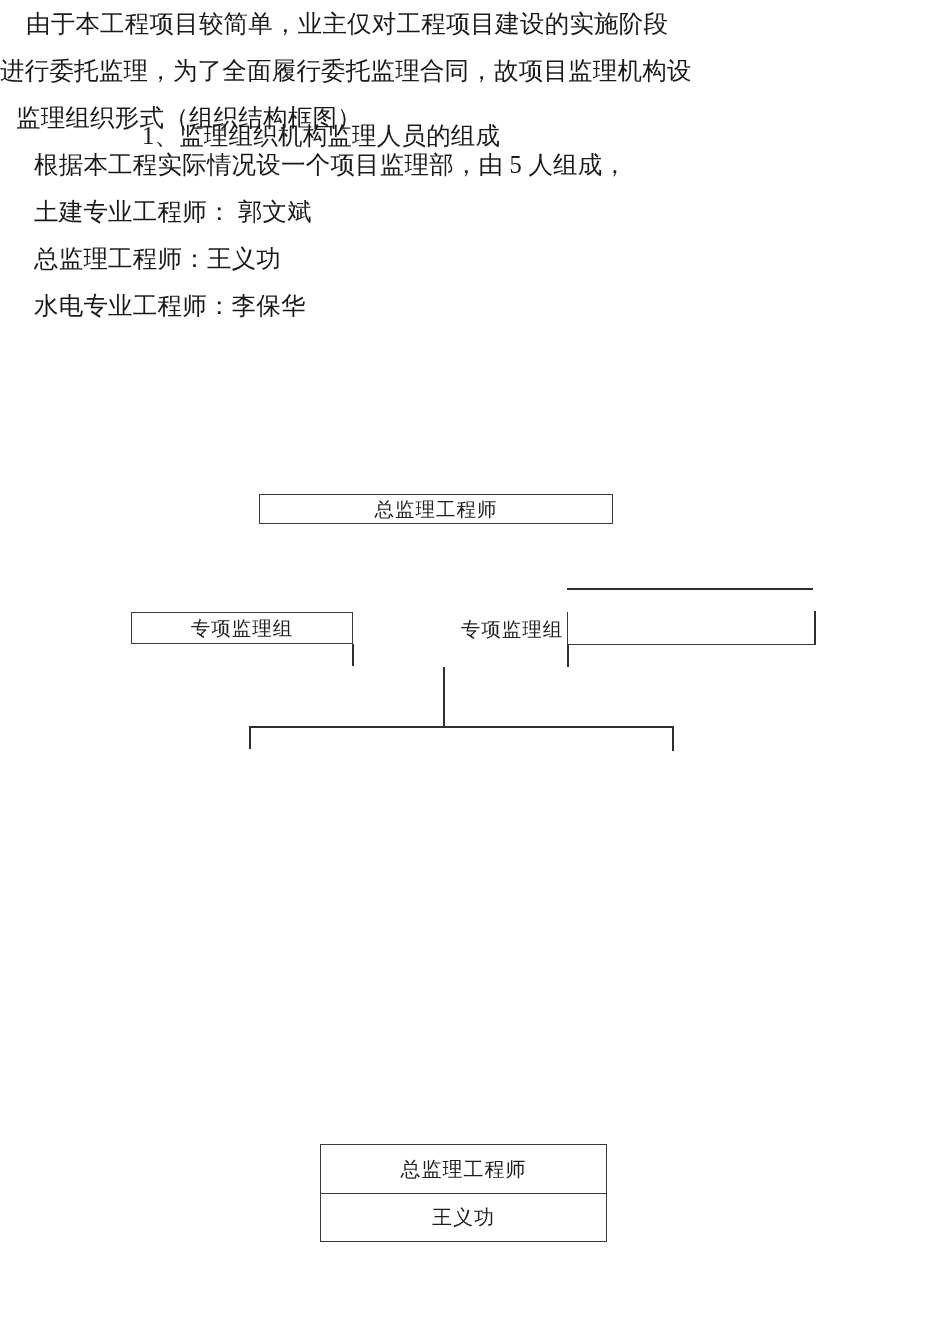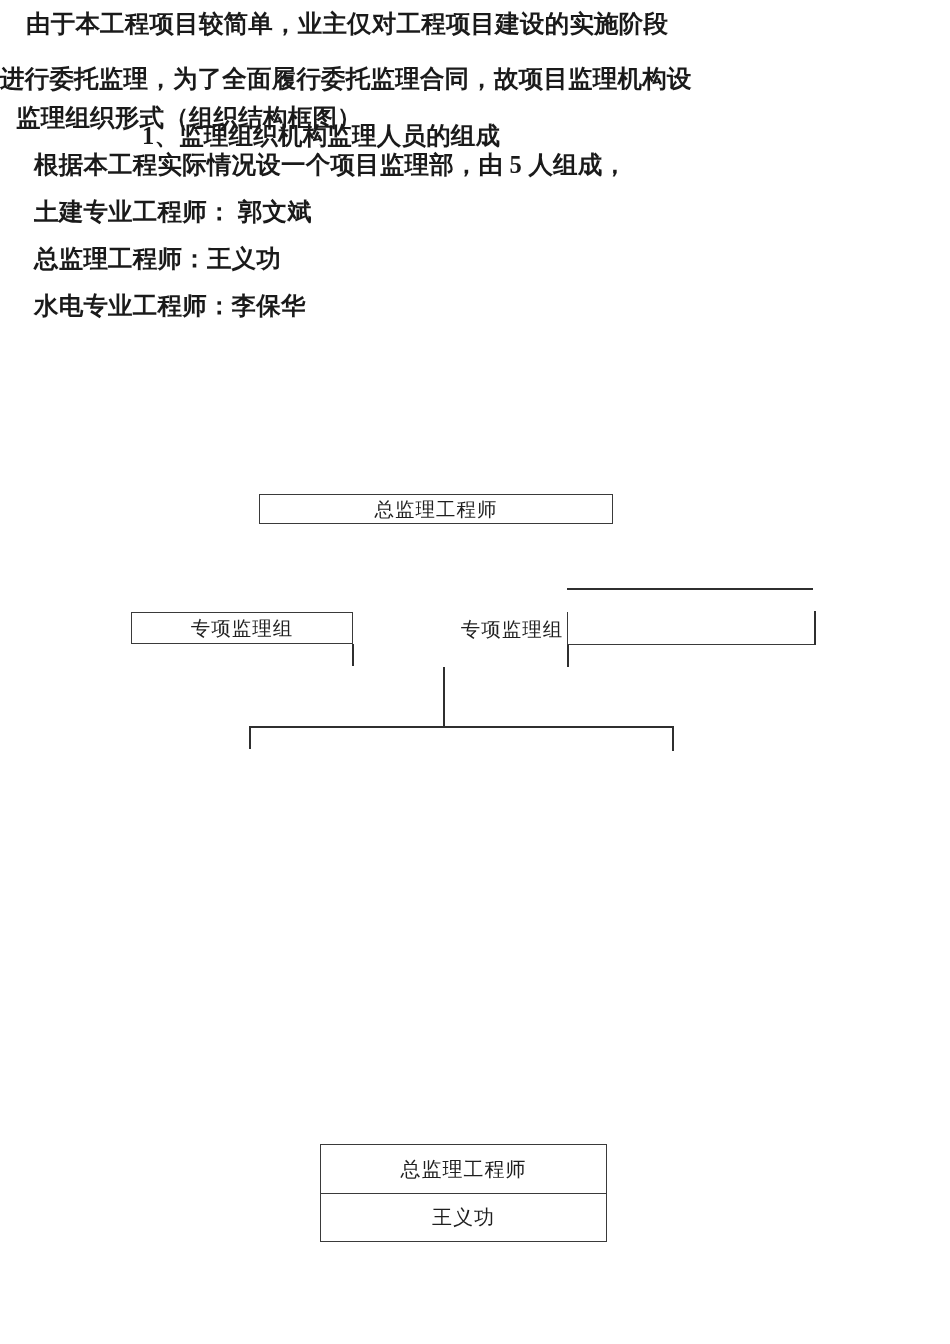--- a/index.html
+++ b/index.html
@@ -20,21 +20,20 @@
   }
 
   
   .doc-text {
     position: absolute;
     font-size: 24.5px;
     line-height: 47px;
     color: #1a1a1a;
     white-space: pre;
     letter-spacing: 0.2px;
-    font-weight: bold;
   }
   #heading {
     left: 142px;
     top: 112px;
   }
   #para {
     left: 142px;
     top: 160px;
   }
 
@@ -151,21 +150,21 @@
 </style>
 </head>
 <body>
 
 <div id="page">
 
   <div id="heading" class="doc-text">1、监理组织机构监理人员的组成</div>
 
   <div id="para">
     <div class="doc-text" style="position:relative;left:0;top:0;padding-left:26px;">由于本工程项目较简单，业主仅对工程项目建设的实施阶段</div>
-    <div class="doc-text" style="position:relative;left:0;top:8px;">进行委托监理，为了全面履行委托监理合同，故项目监理机构设</div>
+    <div class="doc-text" style="position:relative;left:0;top:0;">进行委托监理，为了全面履行委托监理合同，故项目监理机构设</div>
     <div class="doc-text" style="position:relative;left:16px;top:0;">监理组织形式（组织结构框图）</div>
   </div>
 
   <div class="chart">
 
     <div id="box-top" class="node-box">总监理工程师</div>
 
     <div id="rule-topright" class="rule h-rule"></div>
 
     <div id="box-left" class="node-box">专项监理组</div>

